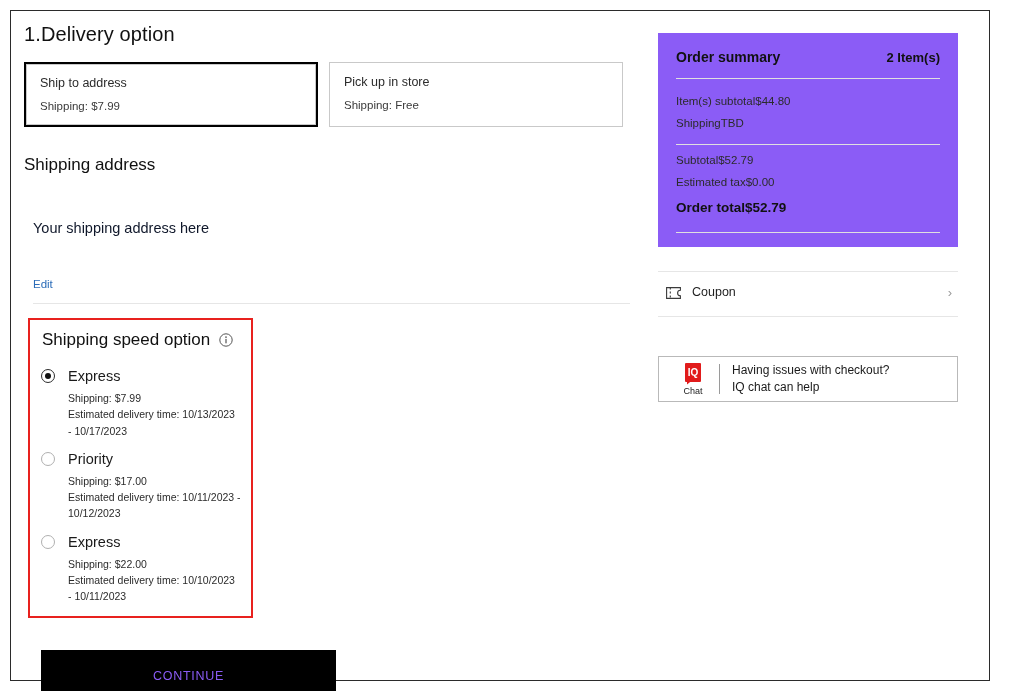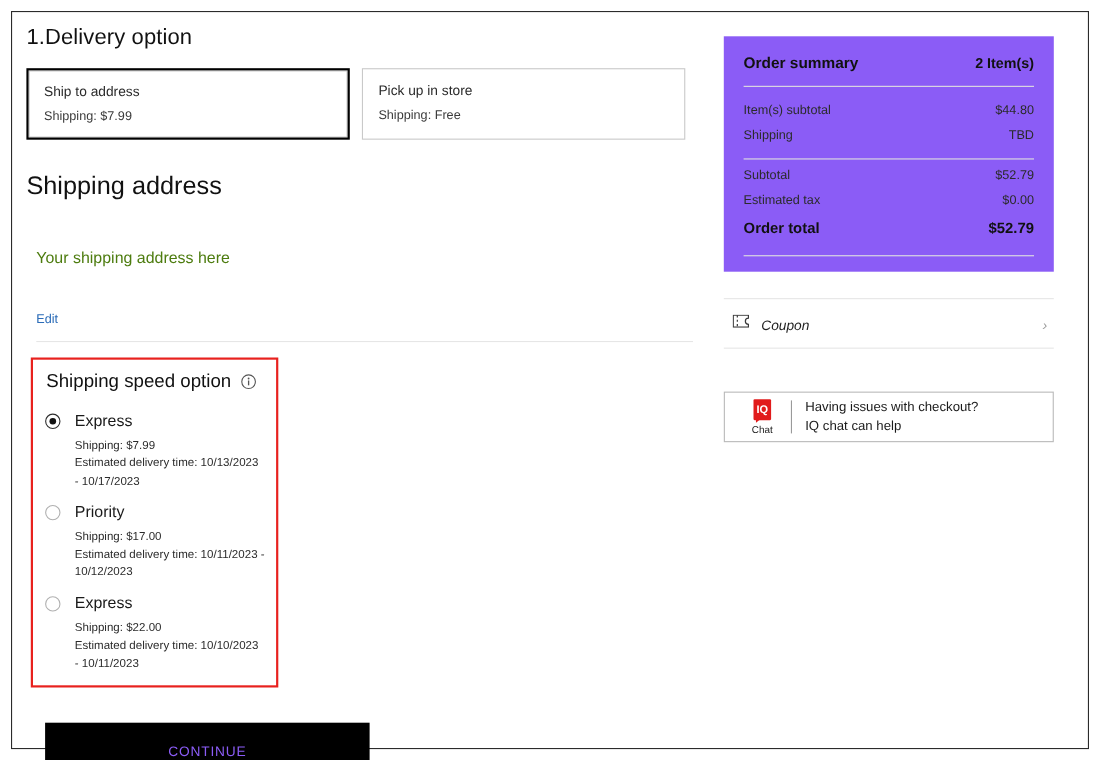--- a/index.html
+++ b/index.html
@@ -56,28 +56,28 @@
   .delivery-card .dc-title {
     font-size: 12.5px;
     color: #2b2b2b;
     margin-bottom: 10px;
   }
   .delivery-card .dc-sub {
     font-size: 11.5px;
     color: #3a3a3a;
   }
   .sub-heading {
-    font-size: 23px;
+    font-size: 17px;
     font-weight: 400;
     color: #111;
     margin: 28px 0 0 0;
   }
   .address-line {
     font-size: 14.5px;
-    color: #4d7c0f;
+    color: #0f172a;
     margin: 45px 0 0 9px;
   }
   .edit-link {
     display: inline-block;
     font-size: 11.5px;
     color: #2b6cb8;
     margin: 42px 0 0 9px;
     text-decoration: none;
     cursor: pointer;
   }
@@ -187,21 +187,20 @@
     color: #111;
   }
   .summary-count {
     font-size: 13px;
     font-weight: bold;
     color: #111;
   }
   .summary-rows { padding-top: 11px; }
   .sum-row {
     display: flex;
-    justify-content: space-between;
     font-size: 11.5px;
     color: #2b2b2b;
     padding: 5px 0;
   }
   .sum-group-divider {
     height: 1px;
     background: #e0e0e0;
     margin: 10px 0 4px 0;
   }
   .sum-row.total {
@@ -213,24 +212,23 @@
   .sum-bottom-rule {
     height: 1px;
     background: #e0e0e0;
     margin-top: 12px;
   }
 
   .coupon-wrap { margin-top: 24px; }
   .coupon-rule { height: 1px; background: #e6e6e6; }
   .coupon-row {
     display: flex;
-    align-items: flex-end;
+    align-items: flex-start;
     padding: 13px 2px 13px 8px;
     cursor: pointer;
-    font-style: italic;
   }
   .coupon-label {
     font-size: 12.5px;
     color: #1f1f1f;
     margin-left: 11px;
     flex: 1;
   }
   .chev { color: #9a9a9a; font-size: 13px; margin-right: 4px; }
 
   .chat-card {

